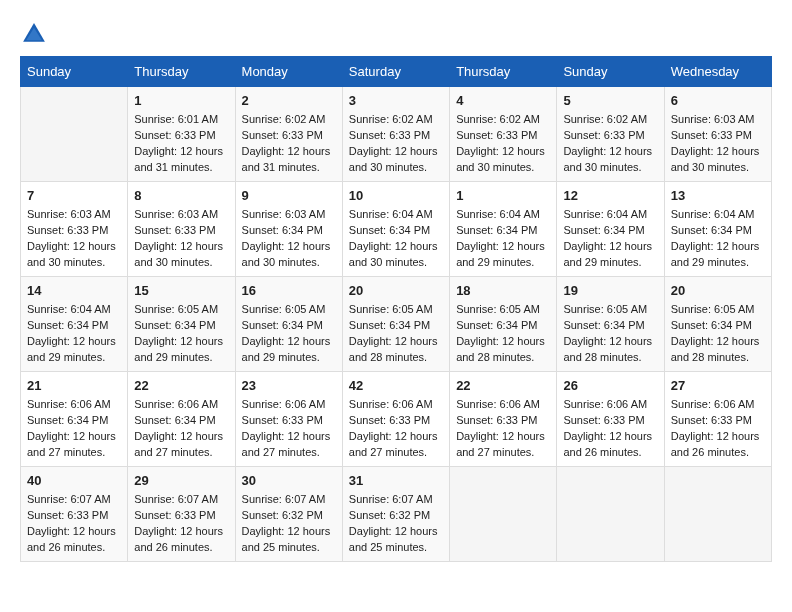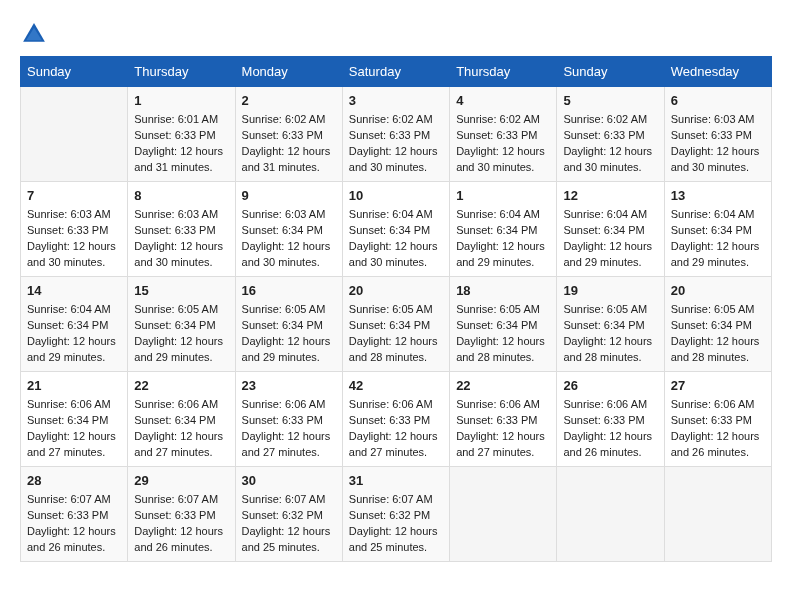--- a/index.html
+++ b/index.html
@@ -165,21 +165,21 @@
       <tr>
         <td><span class="day-num">21</span><span class="day-info">Sunrise: 6:06 AM<br>Sunset: 6:34 PM<br>Daylight: 12 hours<br>and 27 minutes.</span></td>
         <td><span class="day-num">22</span><span class="day-info">Sunrise: 6:06 AM<br>Sunset: 6:34 PM<br>Daylight: 12 hours<br>and 27 minutes.</span></td>
         <td><span class="day-num">23</span><span class="day-info">Sunrise: 6:06 AM<br>Sunset: 6:33 PM<br>Daylight: 12 hours<br>and 27 minutes.</span></td>
         <td><span class="day-num">42</span><span class="day-info">Sunrise: 6:06 AM<br>Sunset: 6:33 PM<br>Daylight: 12 hours<br>and 27 minutes.</span></td>
         <td><span class="day-num">22</span><span class="day-info">Sunrise: 6:06 AM<br>Sunset: 6:33 PM<br>Daylight: 12 hours<br>and 27 minutes.</span></td>
         <td><span class="day-num">26</span><span class="day-info">Sunrise: 6:06 AM<br>Sunset: 6:33 PM<br>Daylight: 12 hours<br>and 26 minutes.</span></td>
         <td><span class="day-num">27</span><span class="day-info">Sunrise: 6:06 AM<br>Sunset: 6:33 PM<br>Daylight: 12 hours<br>and 26 minutes.</span></td>
       </tr>
       <tr>
-        <td><span class="day-num">28</span><span class="day-info">Sunrise: 6:07 AM<br>Sunset: 6:33 PM<br>Daylight: 12 hours<br>and 26 minutes.</span></td>
+        <td><span class="day-num">40</span><span class="day-info">Sunrise: 6:07 AM<br>Sunset: 6:33 PM<br>Daylight: 12 hours<br>and 26 minutes.</span></td>
         <td><span class="day-num">29</span><span class="day-info">Sunrise: 6:07 AM<br>Sunset: 6:33 PM<br>Daylight: 12 hours<br>and 26 minutes.</span></td>
         <td><span class="day-num">30</span><span class="day-info">Sunrise: 6:07 AM<br>Sunset: 6:32 PM<br>Daylight: 12 hours<br>and 25 minutes.</span></td>
         <td><span class="day-num">31</span><span class="day-info">Sunrise: 6:07 AM<br>Sunset: 6:32 PM<br>Daylight: 12 hours<br>and 25 minutes.</span></td>
         <td class="empty-cell"></td>
         <td class="empty-cell"></td>
         <td class="empty-cell"></td>
       </tr>
     </tbody>
 </table>
 

